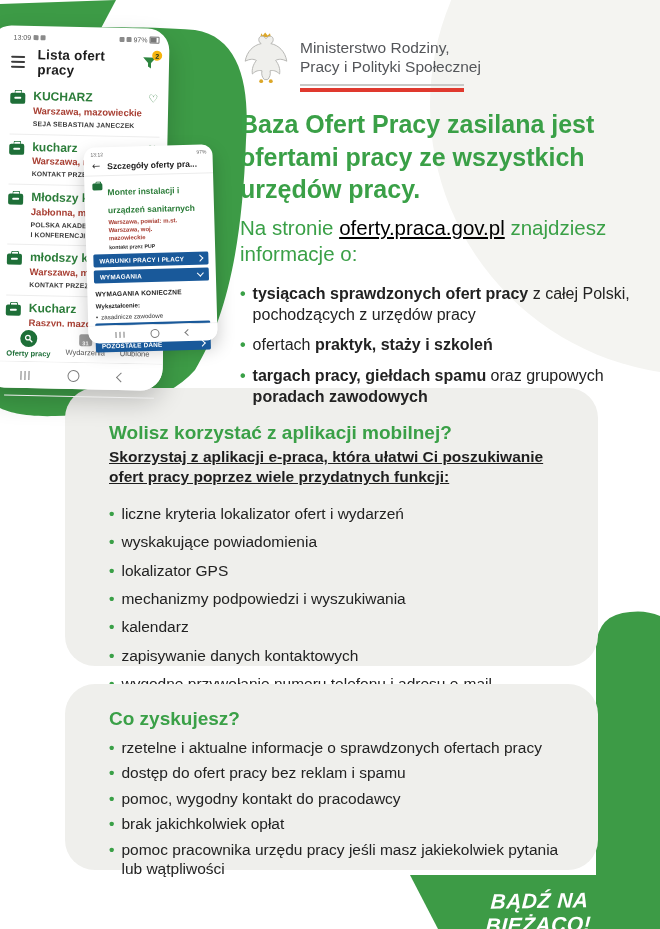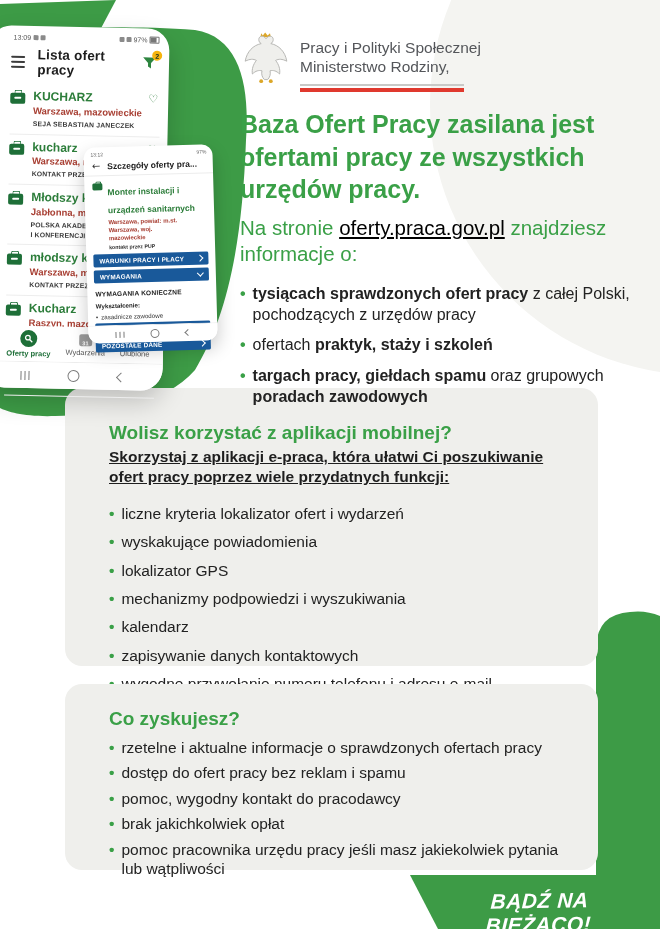--- a/index.html
+++ b/index.html
@@ -2,21 +2,21 @@
 <html><head>
 <meta charset="utf-8">
 <style>
   html,body{margin:0;padding:0;}
   body{width:660px;height:929px;position:relative;overflow:hidden;background:#ffffff;
        font-family:"Liberation Sans","DejaVu Sans",sans-serif;-webkit-font-smoothing:antialiased;}
   .abs{position:absolute;}
   
   #bgshapes{position:absolute;left:0;top:0;width:660px;height:929px;z-index:0;}
   
-  .card{position:absolute;left:65px;width:533px;background:#efefec;border-radius:17px;z-index:2;box-sizing:border-box;}
+  .card{position:absolute;left:65px;width:533px;background:#efefec;border-radius:30px;z-index:2;box-sizing:border-box;}
   #app-card{top:388px;height:278px;padding:34px 40px 0 44px;}
   #benefits-card{top:684px;height:186px;padding:24px 18px 0 44px;}
   .card h2{margin:0;font-size:19px;font-weight:bold;color:#3aa047;}
   .card .desc{margin:3px 0 0 0;font-size:15.5px;font-weight:bold;color:#1e1e1e;line-height:1.32;text-decoration:underline;}
   .blist{margin-top:16px;}
   #benefits-card .blist{margin-top:8px;}
   .bul{display:flex;font-size:15.5px;color:#222;line-height:1.25;margin-bottom:9px;}
   #benefits-card .bul{margin-bottom:6px;}
   .dot{color:#3aa047;font-weight:bold;margin-right:7px;flex:0 0 auto;}
   .b{font-weight:bold;}
@@ -119,22 +119,22 @@
 </svg>
 
 <div class="abs" id="ministry">
   <svg width="48" height="56" viewBox="0 0 60 66">
     <path d="M26,5 l3,-4 l3,4 l3,-3 l1,5 h-13 l1,-5 Z" fill="#dca728"></path>
     <path d="M30,9 C27,4 21,5 21,10 C21,12 22,14 24,15 C14,17 6,25 4,37 C10,34 14,34 18,36 C14,41 12,47 13,53 C17,49 21,48 25,49 C24,53 25,57 28,60 L32,60 C35,57 36,53 35,49 C39,48 43,49 47,53 C48,47 46,41 42,36 C46,34 50,34 56,37 C54,25 46,17 36,15 C38,14 39,12 39,10 C39,5 33,4 30,9 Z" fill="#efefec" stroke="#b5b5b2" stroke-width="1.2"></path>
     <circle cx="24" cy="62" r="2.4" fill="#dca728"></circle>
     <circle cx="36" cy="62" r="2.4" fill="#dca728"></circle>
   </svg>
   <div class="mtxt">
+    <div class="mline">Ministerstwo Rodziny,</div>
     <div class="mline">Pracy i Polityki Społecznej</div>
-    <div class="mline">Ministerstwo Rodziny,</div>
     <div class="rule-gray"></div>
     <div class="rule-red"></div>
   </div>
 </div>
 
 <div class="abs" id="intro">
   <h1>Baza Ofert Pracy zasilana jest ofertami pracy ze wszystkich urzędów pracy.</h1>
   <div class="sub">
     <span>Na stronie </span><a>oferty.praca.gov.pl</a><span> znajdziesz informacje o:</span>
   </div>

